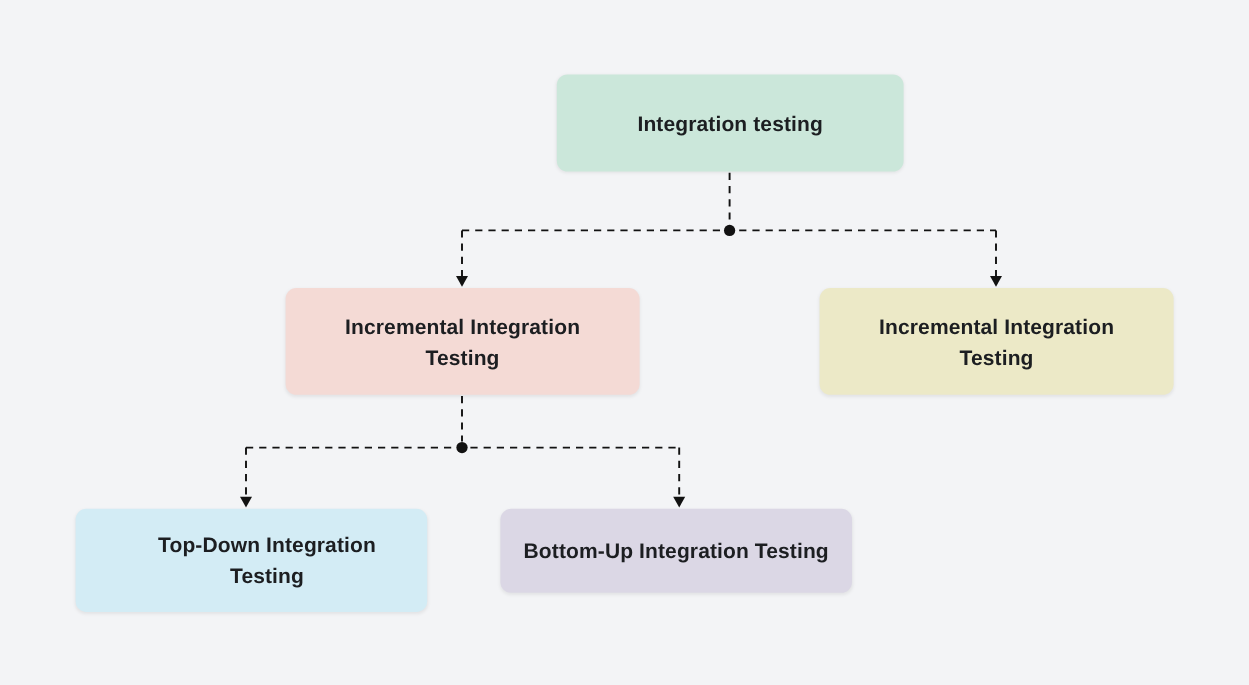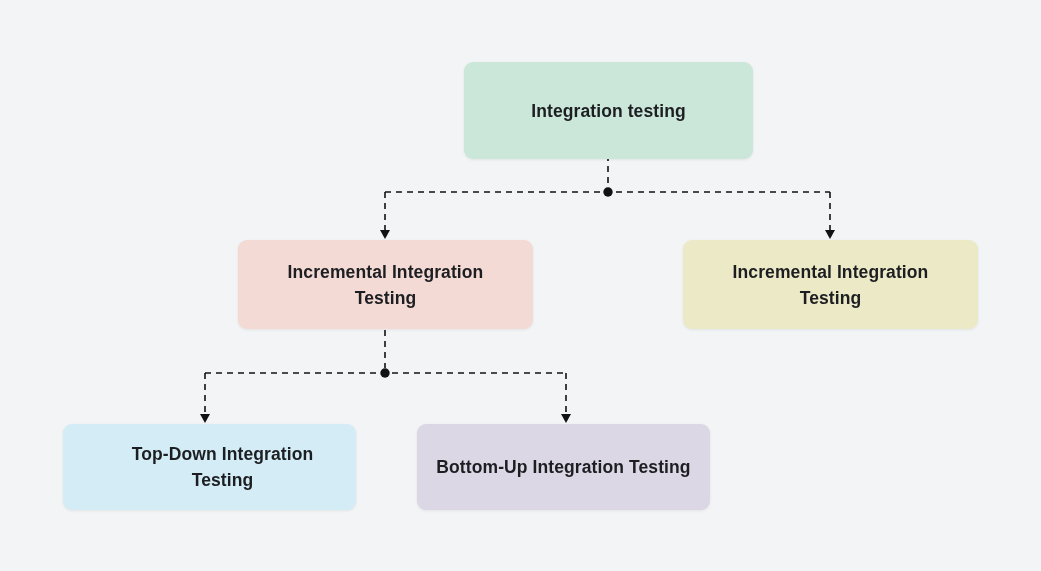--- a/index.html
+++ b/index.html
@@ -33,25 +33,25 @@
     border-radius: 9px;
     font-size: 17.5px;
     font-weight: 600;
     line-height: 26px;
     color: #1c1e21;
     letter-spacing: 0.1px;
     box-shadow: 0 1px 3px rgba(0,0,0,0.07);
     padding: 6px 18px;
     box-sizing: border-box;
   }
-  .node-root      { left: 464px; top:  62px; width: 289px; height: 97px; align-items: center; }
+  .node-root      { left: 464px; top:  62px; width: 289px; height: 81px; align-items: center; }
   .node-mid-left  { left: 238px; top: 240px; width: 295px; height: 89px; }
   .node-mid-right { left: 683px; top: 240px; width: 295px; height: 89px; }
   .node-bot-left  { left:  63px; top: 424px; width: 293px; height: 86px; padding-left: 44px; }
-  .node-bot-right { left: 417px; top: 424px; width: 293px; height: 86px; }
+  .node-bot-right { left: 417px; top: 424px; width: 293px; height: 70px; }
 
   .edge {
     stroke: #121212;
     stroke-width: 1.6;
     stroke-dasharray: 6 5;
     fill: none;
   }
   .junction-dot {
     fill: #121212;
     stroke: none;

